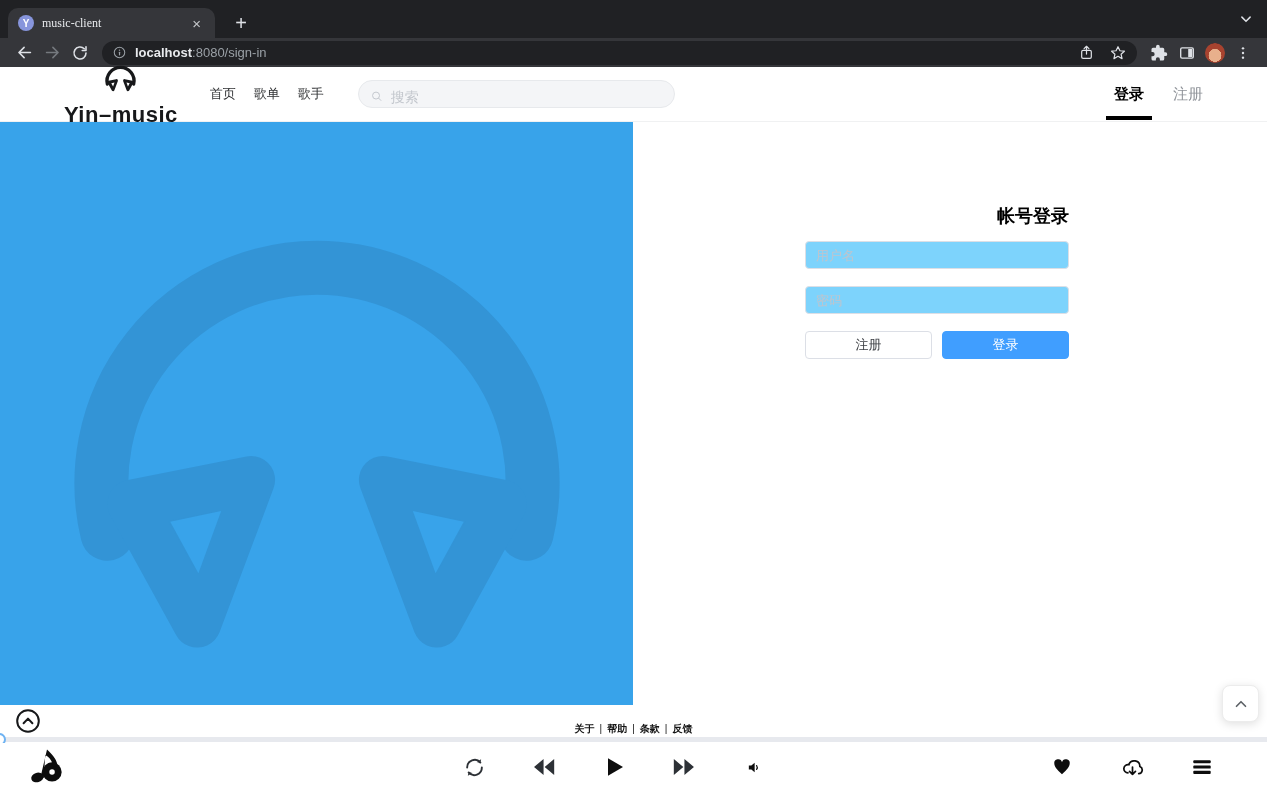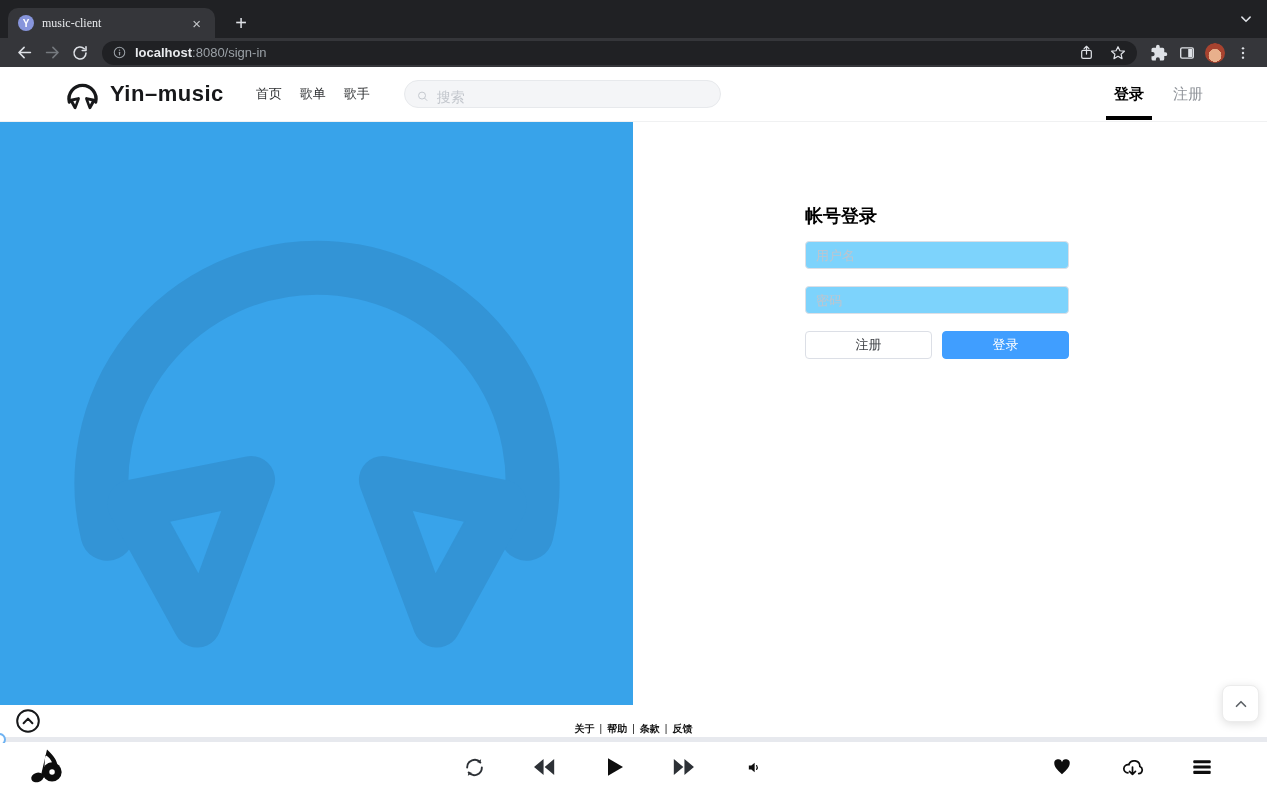--- a/index.html
+++ b/index.html
@@ -25,40 +25,40 @@
              align-items:center; padding:0 10px; color:#9aa0a6; font-size:13px; min-width:0; }
   .url { margin-left:8px; white-space:nowrap; overflow:hidden; }
   .url b { color:#e8eaed; font-weight:bold; }
   .omni-right { margin-left:auto; display:flex; gap:14px; align-items:center; }
   .avatar { width:20px; height:20px; border-radius:50%;
             background:radial-gradient(circle at 50% 62%, #e8b08c 0 40%, #a8432f 41% 75%, #7c2a22 76%); }
 
   
   .app-header { height:55px; background:#fff; display:flex; align-items:center; padding:0 64px;
                 border-bottom:1px solid #f0f1f2; position:relative; }
-  .brand { display:flex; align-items:center; gap:9px; }
+  .brand { display:flex; align-items:center; gap:9px;flex-direction:column; }
   .brand-title { font-size:22px; font-weight:bold; color:#17181a; letter-spacing:.5px; }
   .nav { display:flex; gap:18px; margin-left:32px; font-size:13px; color:#2f3133; }
   .nav span { cursor:pointer; }
   .search { margin-left:34px; width:317px; height:28px; border-radius:14px; background:#f4f5f7;
             border:1px solid #e7e9ec; display:flex; align-items:flex-start; padding:8px 11px; gap:7px; }
   .search input { border:none; outline:none; background:transparent; font-size:14px; color:#606266; width:100%; }
   .search input::placeholder { color:#c3c7cd; }
   .auth { margin-left:auto; display:flex; gap:29px; font-size:15px; align-items:center; }
   .auth .active { font-weight:bold; color:#000; position:relative; }
   .auth .active::after { content:""; position:absolute; left:-8px; right:-8px; bottom:-16px; height:4px; background:#000; }
   .auth .muted { color:#8f9399; }
 
   
   .main { height:583px; display:flex; position:relative; }
   .hero { width:633px; background:#38a3ea; position:relative; overflow:hidden; flex:0 0 auto; }
   .hero svg { position:absolute; left:50%; top:50%; transform:translate(-50%,-50%); }
   .content { flex:1; position:relative; }
   .login-card { width:264px; margin:82px auto 0; transform:translateX(-13px); }
-  .login-title { text-align:left; font-size:18px; font-weight:bold; color:#000; margin-bottom:13px; }
+  .login-title { text-align:right; font-size:18px; font-weight:bold; color:#000; margin-bottom:13px; }
   .field { width:100%; height:28px; border:1px solid #dcdfe6; border-radius:4px; padding:0 10px;
            font-size:13px; color:#606266; outline:none; display:block; margin-bottom:17px; background:#7dd3fc; }
   .field::placeholder { color:#c0c4cc; }
   .btn-row { display:flex; gap:10px; }
   .btn { flex:1; height:28px; border-radius:4px; font-size:13px; cursor:pointer;
          display:flex; align-items:center; justify-content:center; font-family:inherit; }
   .btn.plain { background:#fff; border:1px solid #dcdfe6; color:#3a3d42; }
   .btn.primary { background:#409eff; border:1px solid #409eff; color:#fff; }
 
   

